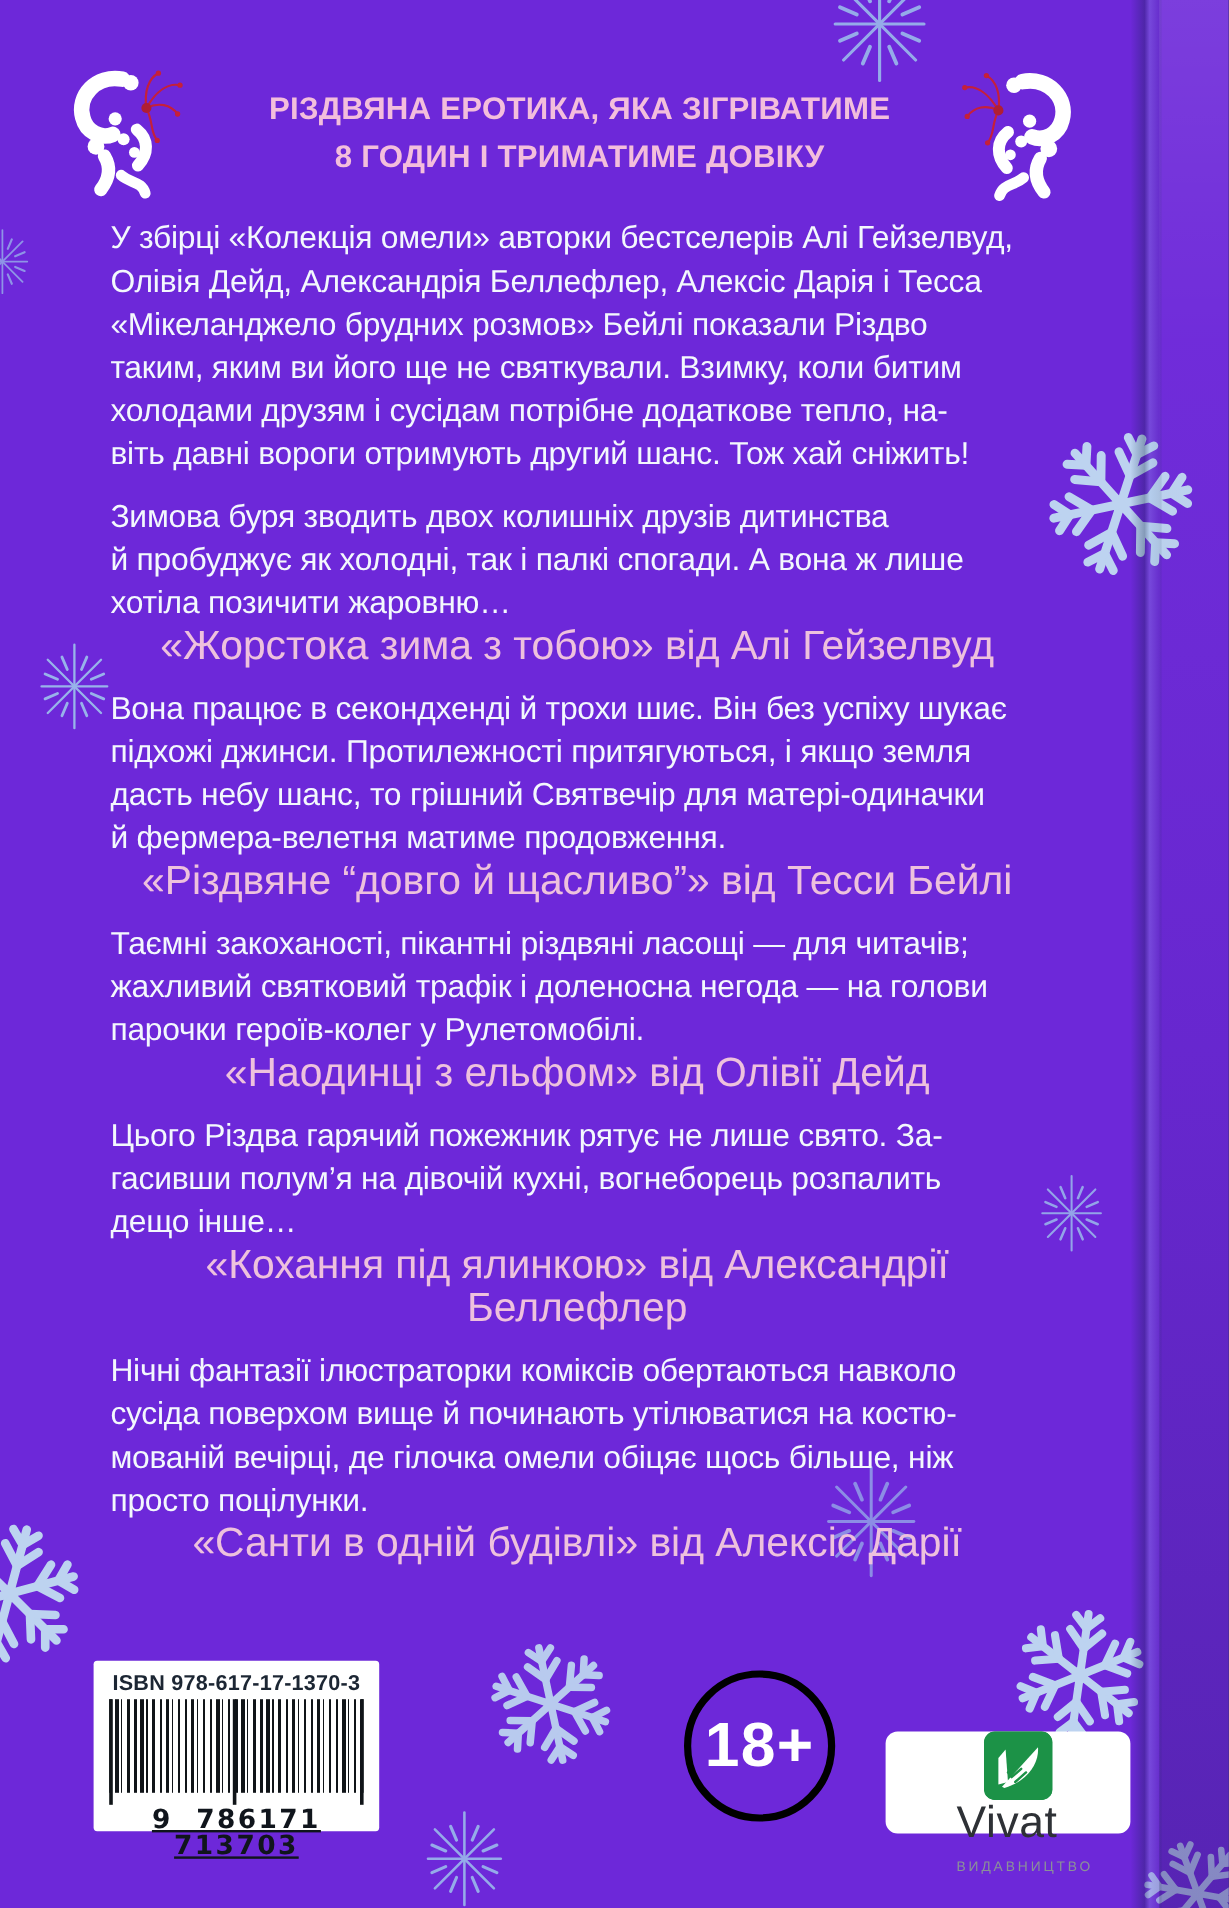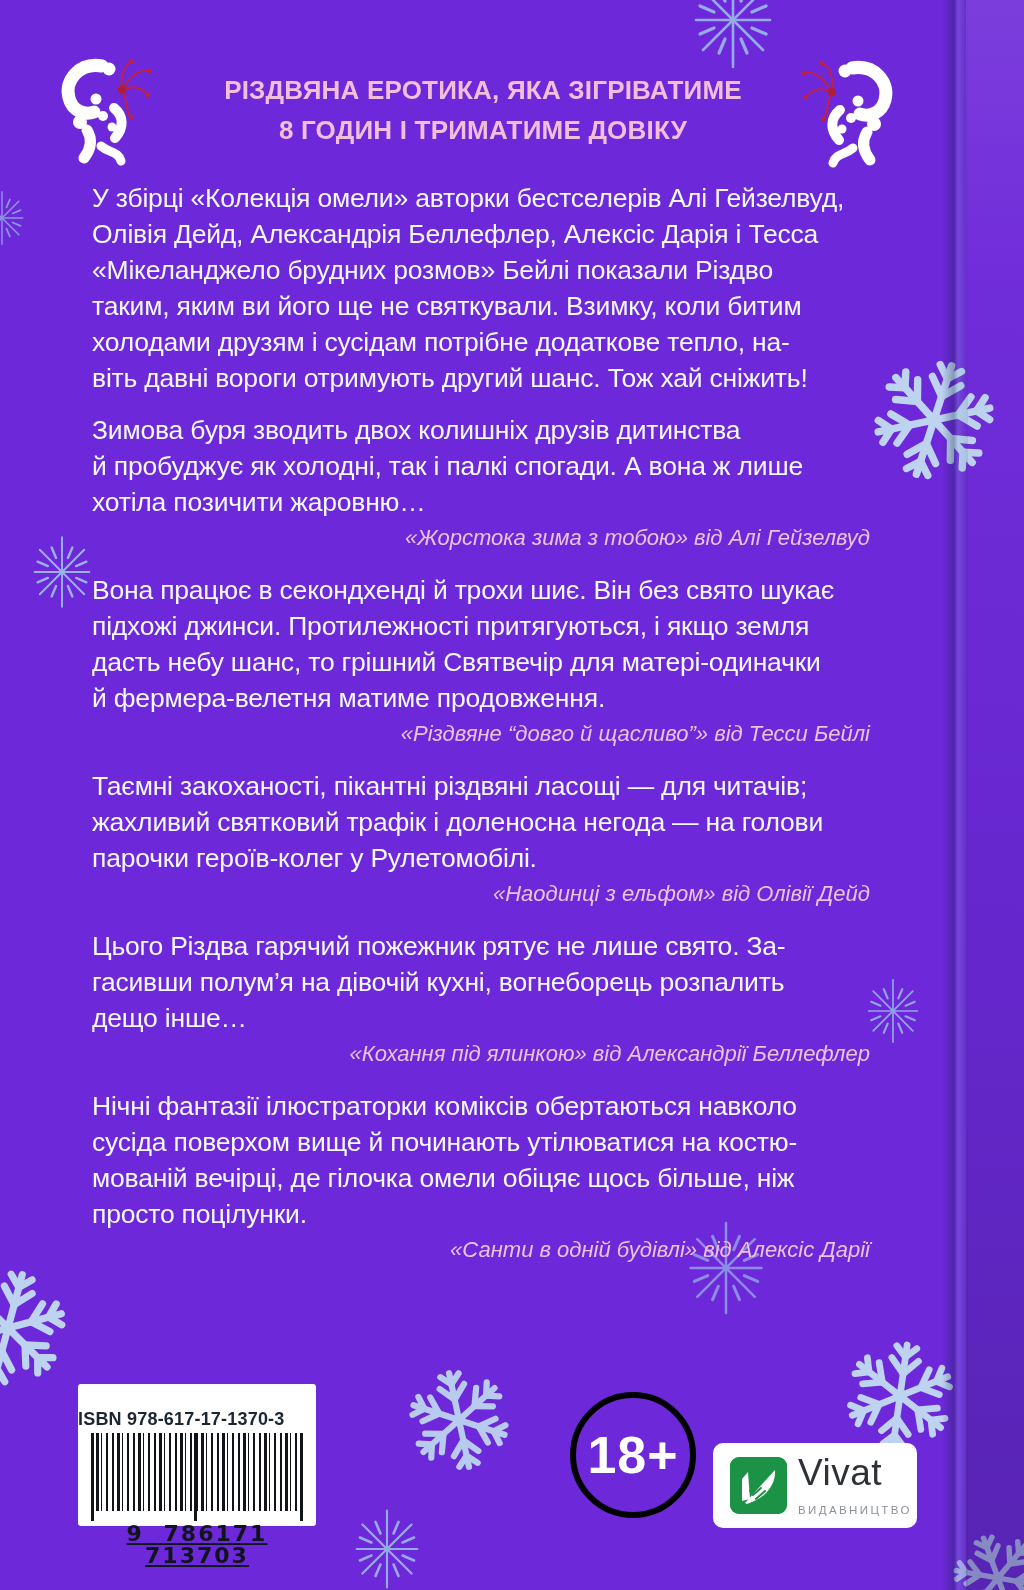--- a/index.html
+++ b/index.html
@@ -43,38 +43,36 @@
   .blurb{
     margin:0;
     color:#f3f8fd;
     font-size:26.5px;line-height:36px;
     letter-spacing:-0.2px;
     white-space:pre-line;
   }
   .attribution{
     margin:0 0 16px 0;
     color:#eec1dd;
-    font-style:italic;
-    font-size:22px;line-height:36px;
-    text-align:right;
+    font-size:34px;line-height:36px;
+    text-align:center;
     padding-right:86px;
     white-space:pre-line;
   }
   .intro{margin-bottom:16px;}
   
   .isbn-panel{
     position:absolute;left:78px;top:1384px;width:238px;height:142px;
     background:#ffffff;border-radius:3px;
     box-sizing:border-box;padding-top:7px;
   }
   .isbn-label{
-    text-align:left;
+    text-align:center;
     font-size:18px;font-weight:600;color:#1c2633;letter-spacing:.2px;
     line-height:22px;
-    margin-top:17px;
   }
   .barcode-wrap{position:relative;width:212px;height:78px;margin:3px auto 0 auto;}
   .barcode{
     position:absolute;left:0;top:0;right:0;bottom:0;
     background:repeating-linear-gradient(90deg,
       #101418 0 2px,#fff 2px 5px,
       #101418 5px 8px,#fff 8px 10px,
       #101418 10px 11px,#fff 11px 15px,
       #101418 15px 17px,#fff 17px 21px);
   }
@@ -91,24 +89,24 @@
   }
   .age-badge{
     position:absolute;left:570px;top:1392px;
     width:126px;height:126px;border-radius:50%;
     border:6px solid #000000;
     box-sizing:border-box;
     display:flex;align-items:center;justify-content:center;
     color:#ffffff;font-size:52px;font-weight:bold;letter-spacing:1px;
   }
   .publisher{
-    position:absolute;left:713px;top:1443px;width:204px;height:85px;
+    position:absolute;left:738px;top:1443px;width:204px;height:85px;
     background:#ffffff;border-radius:10px;
     display:flex;align-items:center;
-    box-sizing:border-box;padding-left:17px;
+    box-sizing:border-box;padding-left:17px;flex-direction:column;
   }
   .publisher-mark{
     width:57px;height:57px;border-radius:9px;
     background:#1c9247;flex:0 0 auto;
   }
   .publisher-text{margin-left:11px;}
   .publisher-name{
     color:#2e3136;font-size:37px;font-weight:500;line-height:37px;letter-spacing:.5px;
   }
   .publisher-subtitle{
@@ -256,21 +254,21 @@
 «Мікеланджело брудних розмов» Бейлі показали Різдво
 таким, яким ви його ще не святкували. Взимку, коли битим
 холодами друзям і сусідам потрібне додаткове тепло, на-
 віть давні вороги отримують другий шанс. Тож хай сніжить!</p>
 
     <p class="blurb">Зимова буря зводить двох колишніх друзів дитинства
 й пробуджує як холодні, так і палкі спогади. А вона ж лише
 хотіла позичити жаровню…</p>
     <p class="attribution">«Жорстока зима з тобою» від Алі Гейзелвуд</p>
 
-    <p class="blurb">Вона працює в секондхенді й трохи шиє. Він без свято шукає
+    <p class="blurb">Вона працює в секондхенді й трохи шиє. Він без успіху шукає
 підхожі джинси. Протилежності притягуються, і якщо земля
 дасть небу шанс, то грішний Святвечір для матері-одиначки
 й фермера-велетня матиме продовження.</p>
     <p class="attribution">«Різдвяне “довго й щасливо”» від Тесси Бейлі</p>
 
     <p class="blurb">Таємні закоханості, пікантні різдвяні ласощі — для читачів;
 жахливий святковий трафік і доленосна негода — на голови
 парочки героїв-колег у Рулетомобілі.</p>
     <p class="attribution">«Наодинці з ельфом» від Олівії Дейд</p>
 

